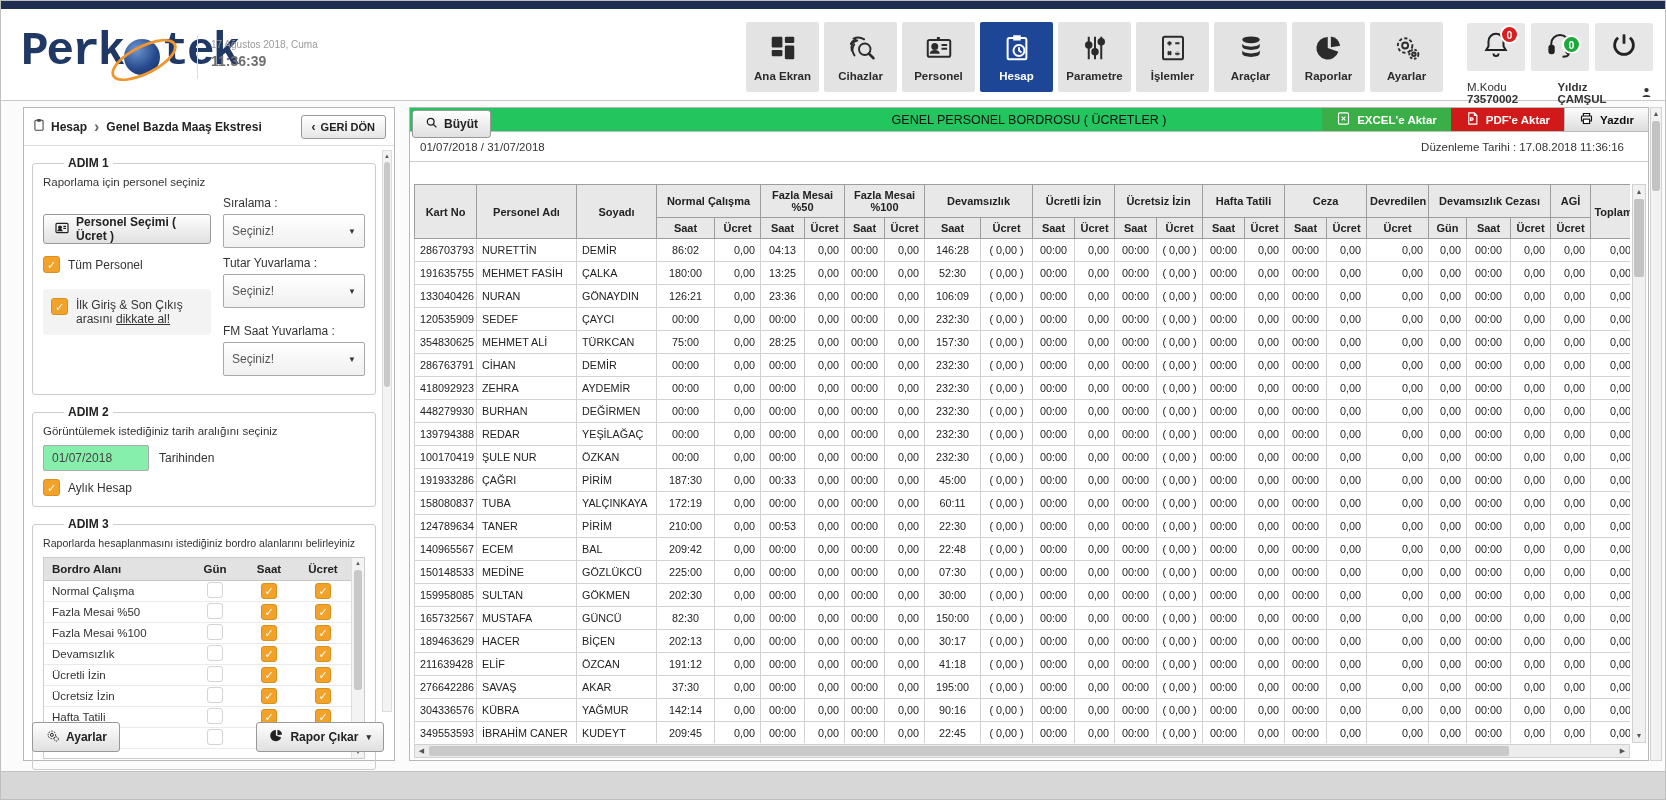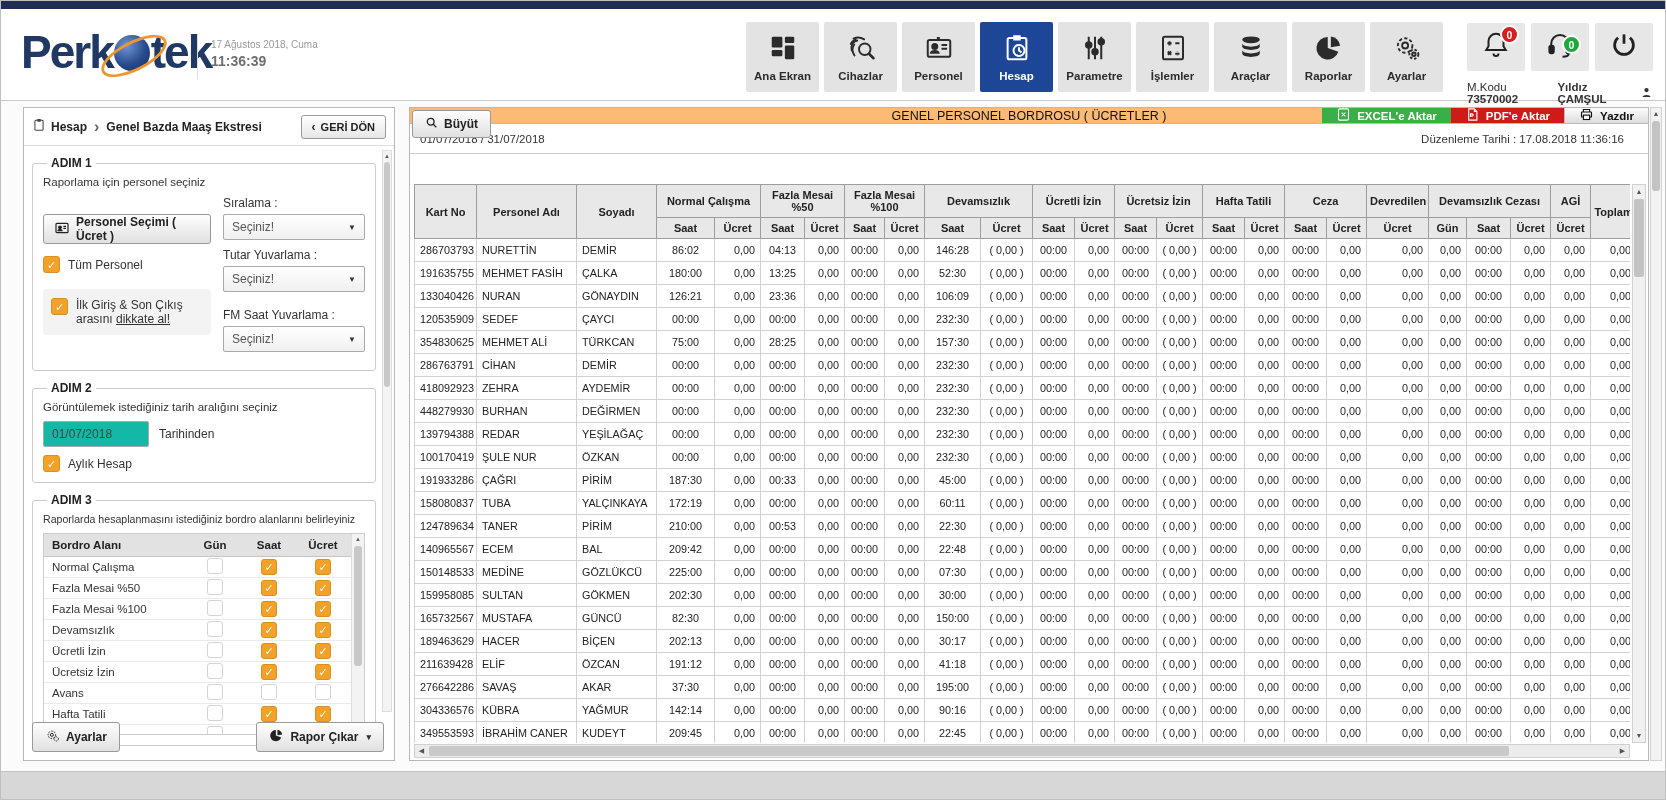--- a/index.html
+++ b/index.html
@@ -3,21 +3,21 @@
 <meta charset="utf-8">
 <style>
   * { box-sizing: border-box; margin:0; padding:0; }
   html,body { width:1666px; height:800px; overflow:hidden; }
   body { font-family:"Liberation Sans", sans-serif; background:#fbfbfb; position:relative; border:1px solid #bfbfbf; }
 
   
   .topstrip { position:absolute; top:0; left:0; right:0; height:8px; background:#1e2d50; }
   .header { position:absolute; top:8px; left:0; right:0; height:92px; background:#fff; border-bottom:1px solid #c9c9c9; }
 
-  .logo { position:absolute; left:20px; top:20px; display:flex; align-items:flex-start; cursor:pointer; }
+  .logo { position:absolute; left:20px; top:20px; display:flex; align-items:flex-end; cursor:pointer;font-family:Liberation Mono, monospace; }
   .logo-txt { font-size:46px; font-weight:bold; color:#1f3864; letter-spacing:-2px; line-height:1; }
   .logo-globe { position:relative; width:36px; height:36px; margin:6px 1px 0; border-radius:50%;
                 background:radial-gradient(circle at 35% 30%, #6f95d2, #274b8d 55%, #132c5c); }
   .logo-globe::before { content:""; position:absolute; left:-16px; top:6px; width:66px; height:24px;
                 border:3px solid #f0962e; border-radius:50%; transform:rotate(-27deg); }
   .hdr-divider { position:absolute; left:196px; top:26px; width:1px; height:44px; background:#ddd; }
   .datetime { position:absolute; left:210px; top:30px; }
   .dt-date { color:#9a9a9a; font-size:10px; }
   .dt-time { color:#6f6f6f; font-weight:bold; font-size:14px; margin-top:3px; }
 
@@ -62,65 +62,65 @@
   .btn-back { margin-left:auto; height:24px; border:1px solid #999; border-radius:3px; background:linear-gradient(#fff,#e6e6e6);
               font-size:11px; font-weight:bold; padding:0 10px; display:flex; align-items:center; gap:5px; cursor:pointer; color:#222;}
   .btn-back .lt { font-size:12px; }
 
   .sb-body { position:absolute; top:40px; left:0; right:14px; bottom:46px; padding:8px 4px 0 8px; }
   .sbscroll { position:absolute; right:2px; top:42px; bottom:48px; width:10px; background:#f3f3f3; border:1px solid #ddd; }
   .sbscroll .arrow { font-size:6px; color:#555; text-align:center; line-height:10px; }
   .sbscroll .thumb { position:absolute; top:11px; left:1px; width:6px; height:225px; background:#c8c8c8; border-radius:3px; }
 
   fieldset { border:1px solid #ccc; border-radius:3px; padding:4px 10px 10px; margin-bottom:10px; }
-  legend { font-weight:bold; font-size:12px; color:#222; padding:0 4px; margin-left:4px; }
+  legend { font-weight:bold; font-size:12px; color:#222; padding:0 4px; margin-left:21px; }
   .desc { font-size:11.5px; color:#333; margin:2px 0 8px; }
 
   .step1-grid { display:flex; gap:12px; }
   .s1-left { width:168px; display:flex; flex-direction:column; }
   .s1-right { flex:1; display:flex; flex-direction:column; }
   .flabel { font-size:12px; color:#333; margin:0 0 4px; }
   .sel { height:26px; border:1px solid #a9a9a9; border-radius:2px; background:linear-gradient(#fff,#f0f0f0);
-         display:flex; align-items:center; justify-content:space-between; padding:0 8px; font-size:12px; color:#555;
+         display:flex; align-items:center; justify-content:space-between; padding:16px 8px; font-size:12px; color:#555;
          margin-bottom:8px; cursor:pointer; }
   .sel .caret { font-size:8px; color:#333; }
   .btn-std { border:1px solid #999; border-radius:3px; background:linear-gradient(#fefefe,#e0e0e0); font-weight:bold;
              font-size:12px; color:#222; display:flex; align-items:center; gap:6px; cursor:pointer; }
   .btn-personel { height:30px; padding:0 10px; margin-top:18px; }
   .btn-personel svg { width:16px; height:16px; }
   .cbrow { display:flex; align-items:center; gap:8px; margin-top:12px; font-size:12px; color:#333; }
   .cb { display:inline-block; width:17px; height:17px; border:1px solid #d4d4d4; border-radius:3px; background:#fff;
         line-height:16px; text-align:center; font-size:11px; color:#fff; cursor:pointer; flex:none; }
   .cb.on { background:#f2a229; border-color:#d8901f; }
   .graybox { background:#f3f3f3; border-radius:4px; padding:9px 8px; display:flex; gap:8px; margin-top:16px; font-size:12px; color:#333; }
   .graybox u { text-decoration:underline; }
 
   .dateline { display:flex; align-items:center; gap:10px; margin-bottom:8px; }
-  .dateinput { width:106px; height:26px; border:1px solid #aaa; background:#14b8a6; border-radius:2px;
+  .dateinput { width:106px; height:26px; border:1px solid #aaa; background:#86efac; border-radius:2px;
                display:flex; align-items:center; padding:0 8px; font-size:12px; color:#444; }
 
   .s3list { border:1px solid #ccc; position:relative; height:202px; overflow:hidden; margin-top:2px; }
   .s3head { display:flex; background:#e2e2e2; border-bottom:1px solid #c6c6c6; height:23px; align-items:center;
             font-weight:bold; font-size:11.5px; color:#222; padding-right:14px; }
   .s3row { display:flex; height:21px; align-items:center; border-bottom:1px solid #eaeaea; font-size:11.5px; color:#333; padding-right:14px; }
   .s3c-label { flex:1; padding-left:8px; }
   .s3c { width:54px; text-align:center; }
   .s3c .cb { width:16px; height:16px; line-height:15px; }
   .s3scroll { position:absolute; right:0; top:0; bottom:0; width:13px; background:#f3f3f3; border-left:1px solid #ddd; }
   .s3scroll .arrow { font-size:6px; color:#555; text-align:center; line-height:11px; }
   .s3scroll .thumb { position:absolute; top:12px; left:2px; width:8px; height:120px; background:#c8c8c8; border-radius:3px; }
   .s3scroll .arrow.dn { position:absolute; bottom:0; left:0; right:0; }
 
   .sb-footer { position:absolute; bottom:8px; left:8px; right:10px; display:flex; justify-content:space-between; }
   .btn-foot { height:30px; padding:0 12px; }
   .btn-foot svg { width:15px; height:15px; }
   .btn-foot .dcaret { font-size:9px; margin-left:2px; color:#333; }
 
   
-  .toolbar { position:relative; height:16px; background:#fdba74; border-bottom:1px solid #bbb; display:flex; align-items:stretch; }
+  .toolbar { position:relative; height:24px; background:#22c55e; border-bottom:1px solid #bbb; display:flex; align-items:stretch; }
   .tb-title { position:absolute; left:0; right:0; top:0; bottom:0; display:flex; align-items:center; justify-content:center;
               font-weight:normal; font-size:12.5px; color:#111; pointer-events:none; }
   .btn-buyut { margin:2px; height:28px; padding:0 12px; position:relative; z-index:2; }
   .btn-buyut svg { width:13px; height:13px; }
   .tb-actions { margin-left:auto; display:flex; position:relative; z-index:2; }
   .tb-actions > div { display:flex; align-items:center; gap:6px; padding:0 14px; font-size:11.5px; font-weight:bold; cursor:pointer; }
   .tb-actions svg { width:15px; height:15px; }
   .btn-excel { background:#3aae47; color:#fff; }
   .btn-pdf { background:#d01a1a; color:#fff; }
   .btn-yazdir { background:linear-gradient(#fdfdfd,#dcdcdc); color:#111; border-left:1px solid #bbb; }
@@ -417,26 +417,20 @@
                 <span class="s3c"><span class="cb on">✓</span></span>
                 <span class="s3c"><span class="cb on">✓</span></span>
               </div>
               <div class="s3row">
                 <span class="s3c-label">Ücretsiz İzin</span>
                 <span class="s3c"><span class="cb "></span></span>
                 <span class="s3c"><span class="cb on">✓</span></span>
                 <span class="s3c"><span class="cb on">✓</span></span>
               </div>
               <div class="s3row">
-                <span class="s3c-label">Avans</span>
-                <span class="s3c"><span class="cb "></span></span>
-                <span class="s3c"><span class="cb "></span></span>
-                <span class="s3c"><span class="cb "></span></span>
-              </div>
-              <div class="s3row">
                 <span class="s3c-label">Hafta Tatili</span>
                 <span class="s3c"><span class="cb "></span></span>
                 <span class="s3c"><span class="cb on">✓</span></span>
                 <span class="s3c"><span class="cb on">✓</span></span>
               </div>
               <div class="s3row">
                 <span class="s3c-label"></span>
                 <span class="s3c"><span class="cb "></span></span>
                 <span class="s3c"><span class="cb "></span></span>
                 <span class="s3c"><span class="cb "></span></span>

